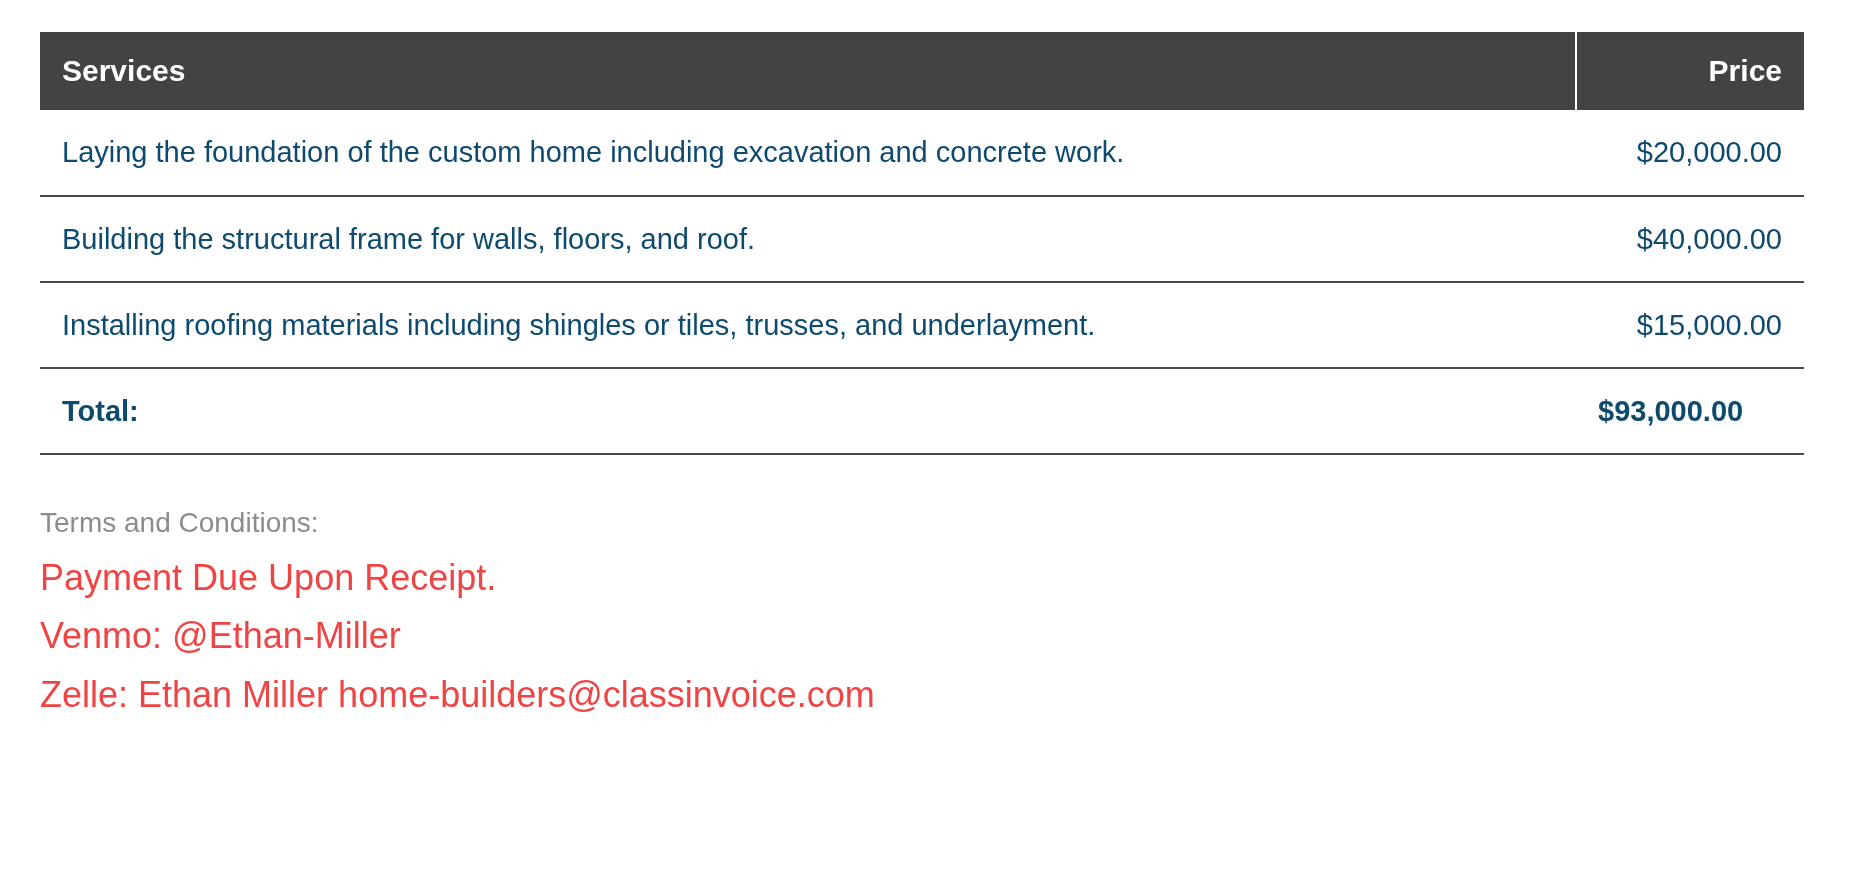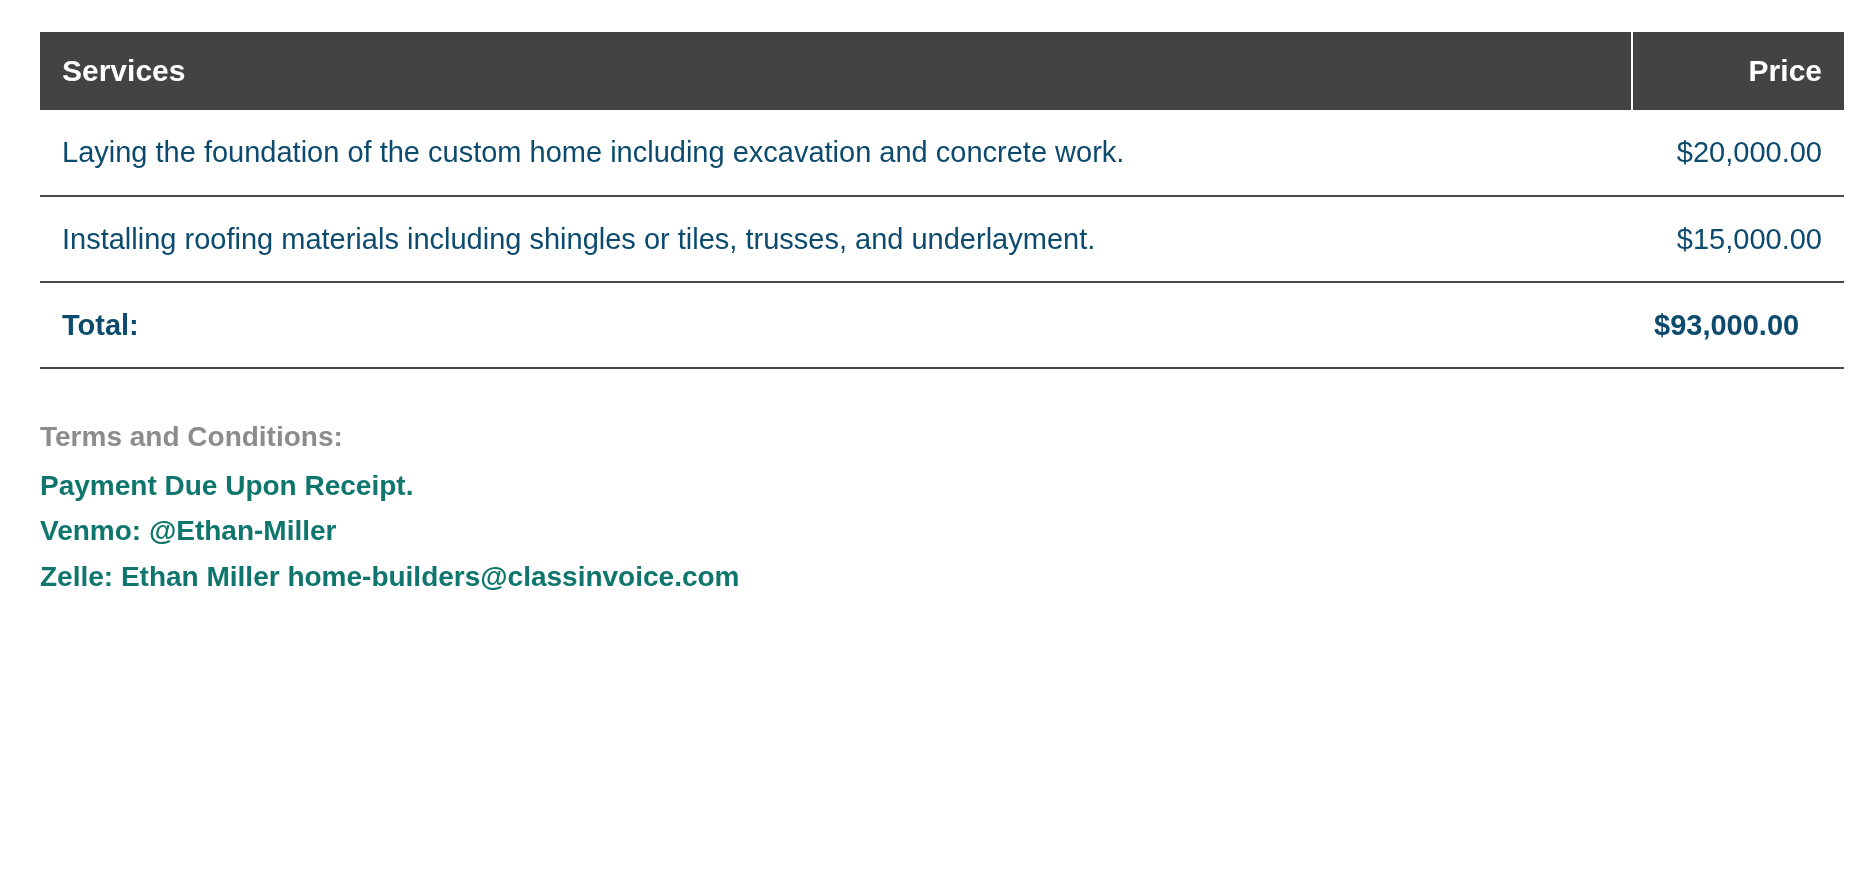--- a/index.html
+++ b/index.html
@@ -11,21 +11,21 @@
     width: 1868px;
     height: 870px;
     font-family: "Liberation Sans", sans-serif;
     color: #1a1a1a;
     overflow: hidden;
   }
   .page {
     box-sizing: border-box;
     width: 1868px;
     height: 870px;
-    padding: 32px 24px 0 40px;
+    padding: 32px 64px 0 40px;
   }
   table.invoice-table {
     width: 100%;
     border-collapse: collapse;
     table-layout: fixed;
   }
   table.invoice-table thead th {
     background: #434343;
     color: #ffffff;
     font-size: 30px;
@@ -34,21 +34,21 @@
     height: 78px;
     box-sizing: border-box;
     vertical-align: middle;
   }
   th.col-services {
     text-align: left;
     border-right: 2px solid #ffffff;
   }
   th.col-price {
     text-align: right;
-    width: 212px;
+    width: 228px;
   }
   table.invoice-table tbody td {
     font-size: 29px;
     padding: 18px 22px;
     height: 86px;
     box-sizing: border-box;
     vertical-align: middle;
     border-bottom: 2px solid #4a4a4a;
     color: #0c4a6e;
   }
@@ -68,49 +68,52 @@
     height: 70px;
   }
   td.total-label {
     text-align: left;
     padding-right: 26px;
   }
   td.total-value {
   }
   .terms {
     margin-top: 52px;
-    font-weight: bold;
   }
   .terms-title {
     font-size: 28px;
     color: #8c8c8c;
     margin-bottom: 10px;
   }
   .terms-line {
-    font-size: 28px;
-    color: #0f766e;
+    font-size: 36px;
+    color: #ef4444;
     line-height: 1.62;
   }
 </style>
 </head>
 <body>
 
 <div class="page">
 
   <table class="invoice-table">
     <thead>
       <tr>
         <th class="col-services">Services</th>
         <th class="col-price">Price</th>
       </tr>
     </thead>
     <tbody>
       <tr>
         <td class="cell-service">Laying the foundation of the custom home including excavation and concrete work.</td>
         <td class="cell-price">$20,000.00</td>
+      </tr>
+      <tr>
+        <td class="cell-service">Building the structural frame for walls, floors, and roof.</td>
+        <td class="cell-price">$40,000.00</td>
       </tr>
       <tr>
         <td class="cell-service">Installing roofing materials including shingles or tiles, trusses, and underlayment.</td>
         <td class="cell-price">$15,000.00</td>
       </tr>
       <tr class="total-row">
         <td class="total-label">Total:</td>
         <td class="total-value">$93,000.00</td>
       </tr>
     </tbody>

